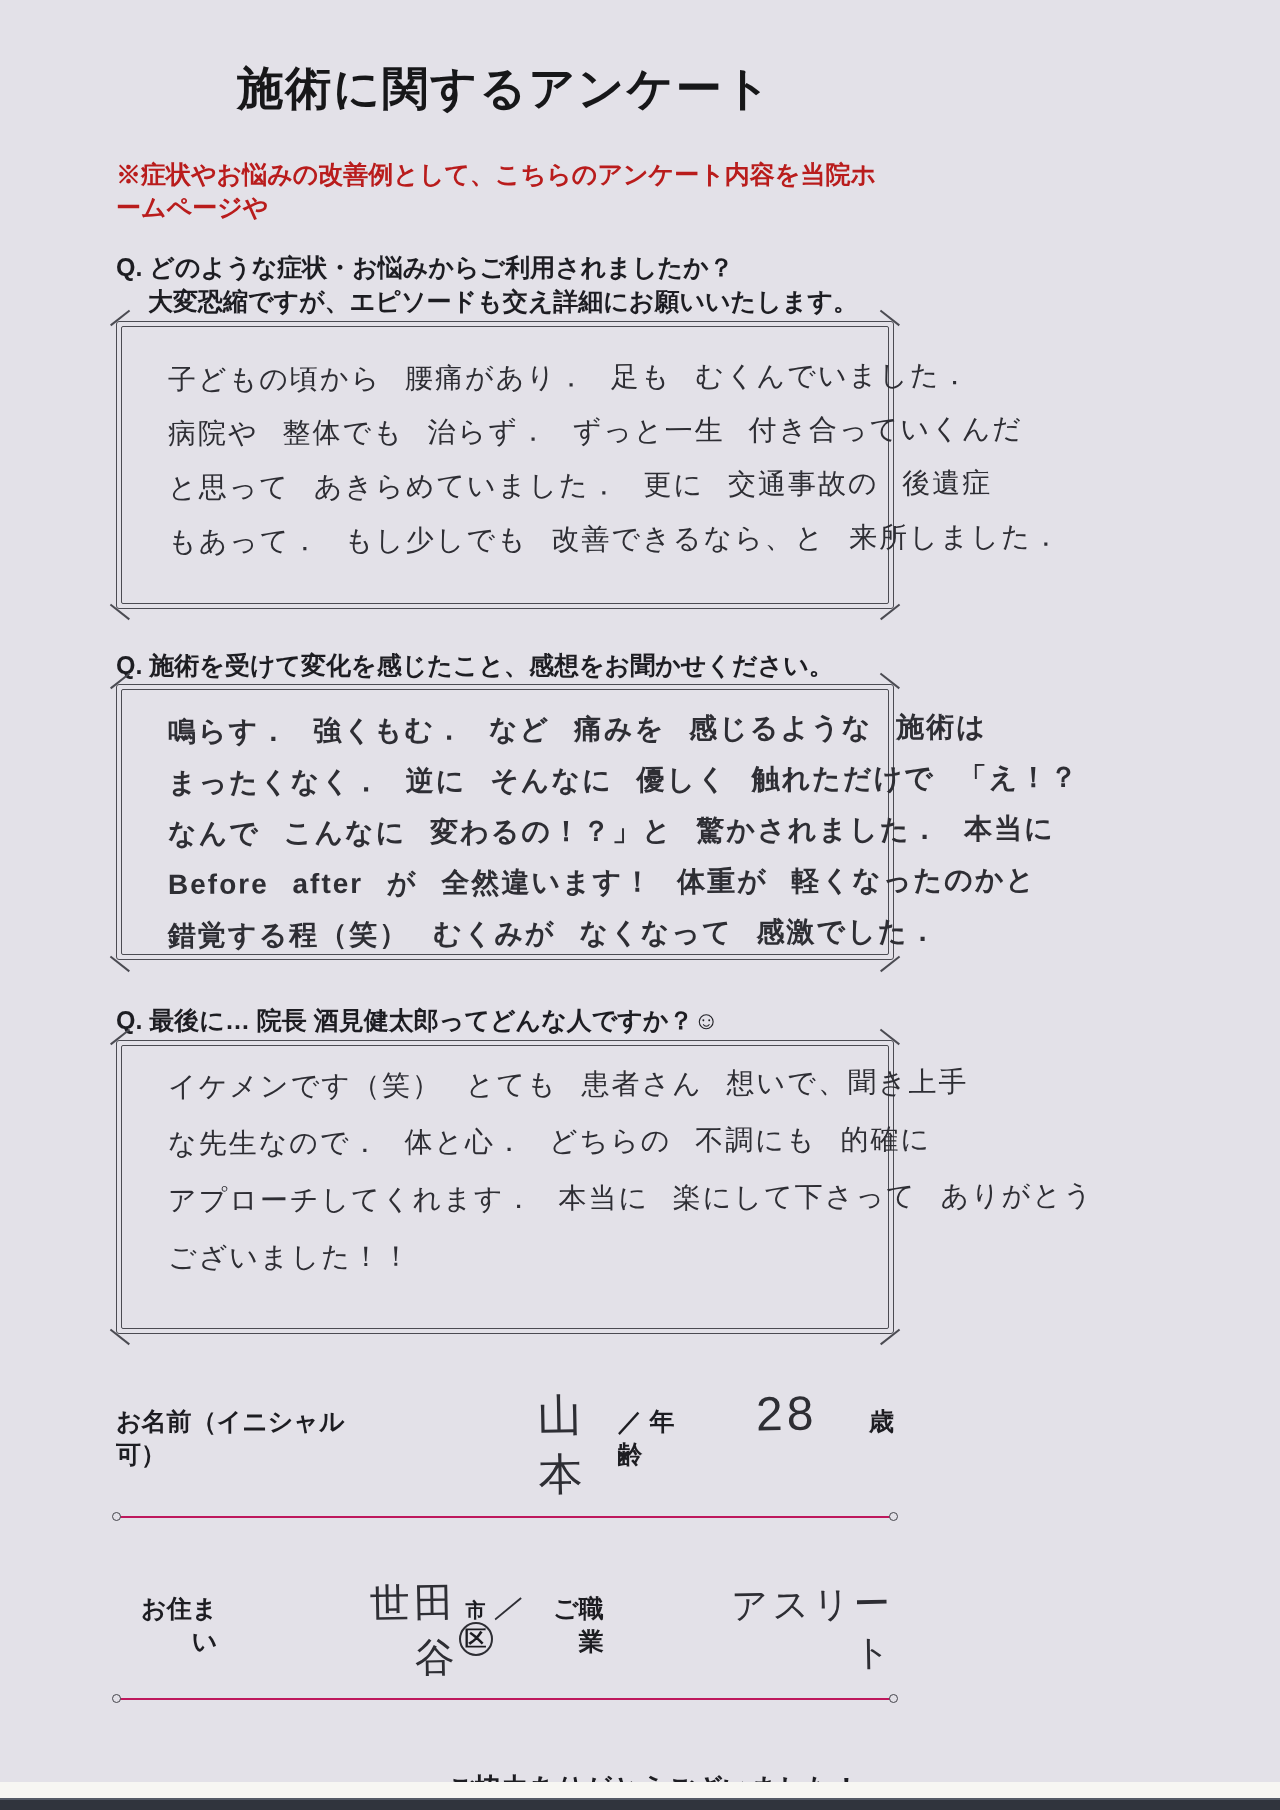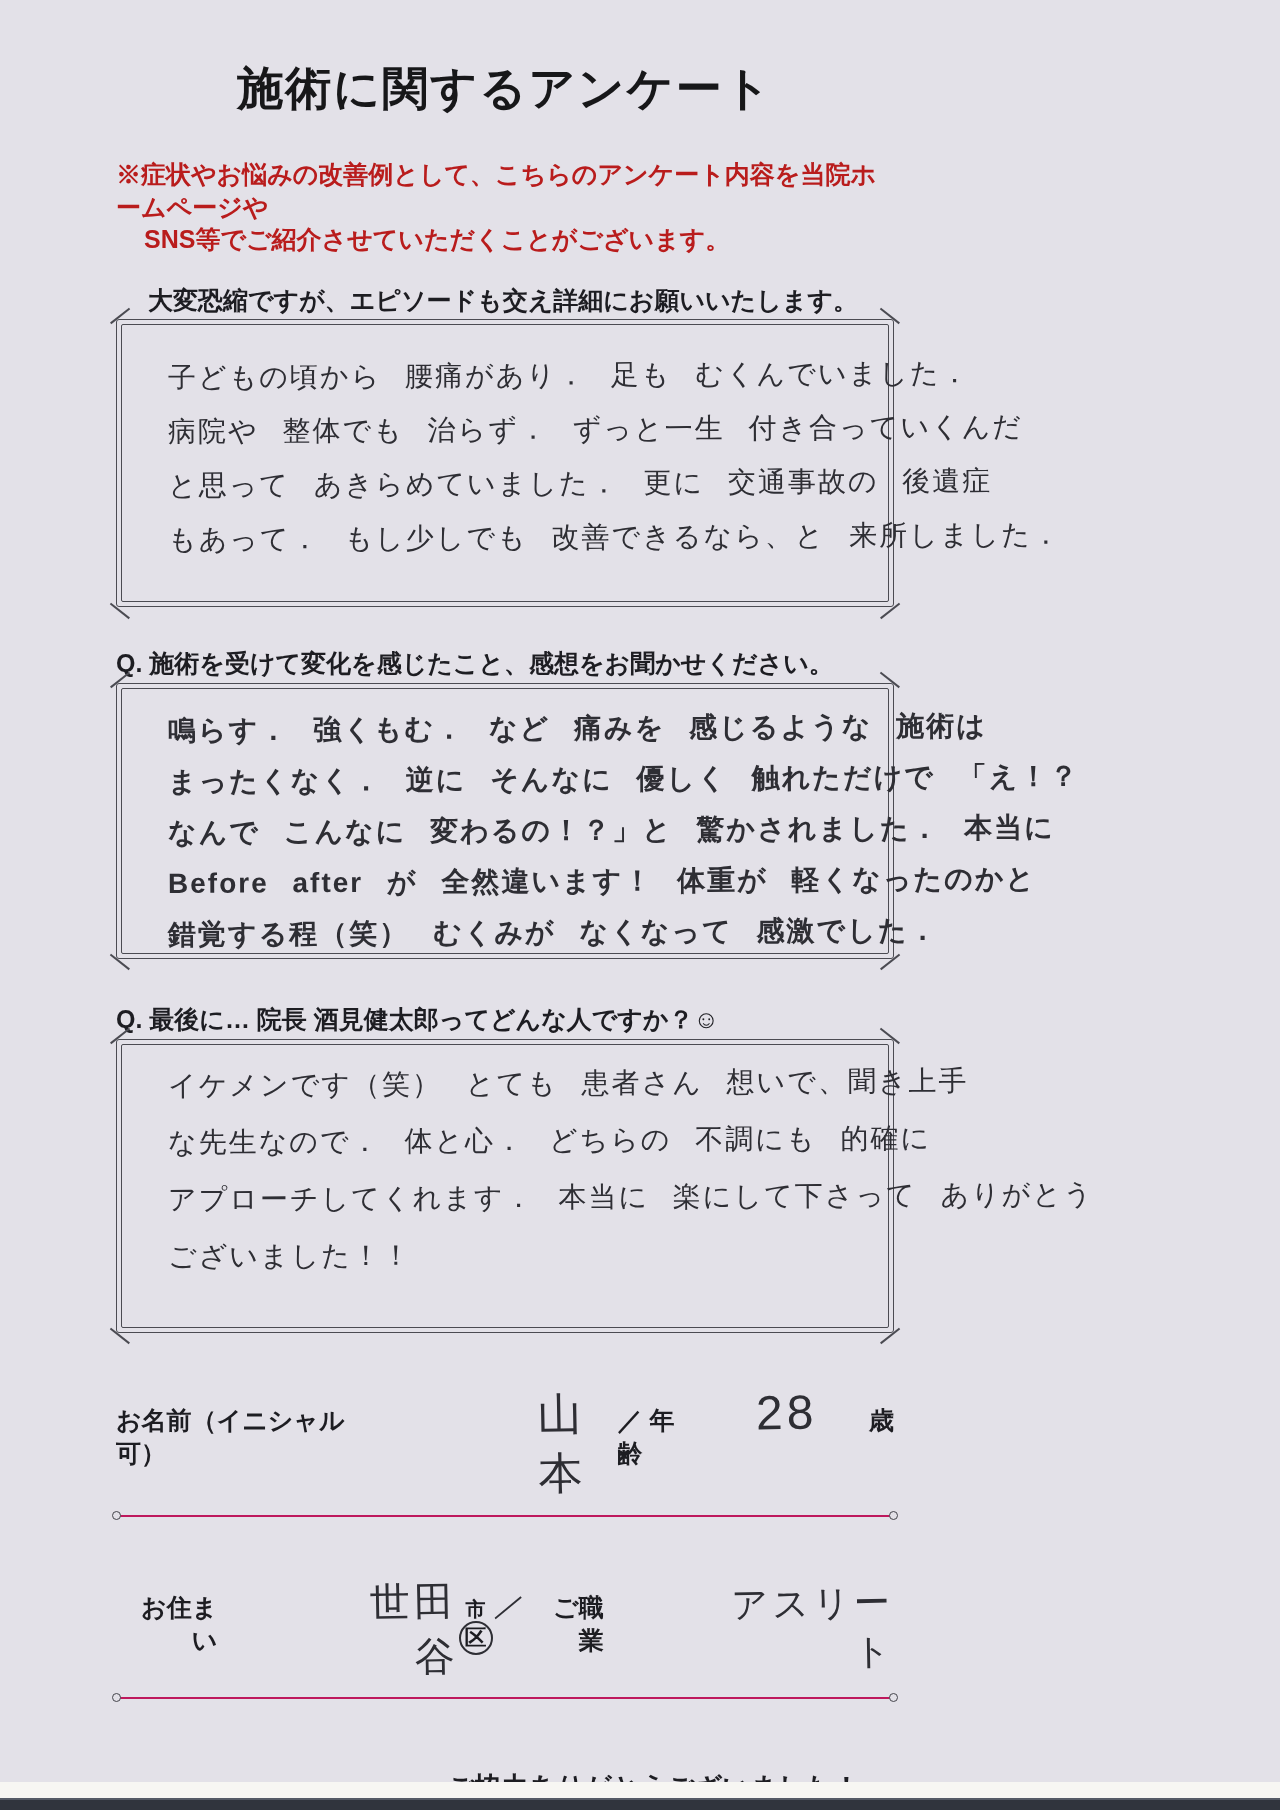--- a/index.html
+++ b/index.html
@@ -123,24 +123,24 @@
 </head>
 <body>
 
 <div class="paper">
   <div class="content">
 
     <div class="doc-title">施術に関するアンケート</div>
 
     <div class="notice">
       <div class="l1">※症状やお悩みの改善例として、こちらのアンケート内容を当院ホームページや</div>
-      <div class="l2">SNS等でご紹介させていただくことがございます。</div>
     </div>
 
     <div class="q-heading q1">
+      <div>Q. どのような症状・お悩みからご利用されましたか？</div>
       <div class="l2">大変恐縮ですが、エピソードも交え詳細にお願いいたします。</div>
     </div>
     <div class="answer-box box-b1">
       <div class="answer-inner">
         <div class="hw-line">子どもの頃から 腰痛があり． 足も むくんでいました．</div>
         <div class="hw-line">病院や 整体でも 治らず． ずっと一生 付き合っていくんだ</div>
         <div class="hw-line">と思って あきらめていました．  更に 交通事故の 後遺症</div>
         <div class="hw-line">もあって． もし少しでも 改善できるなら、と 来所しました．</div>
       </div>
     </div>

